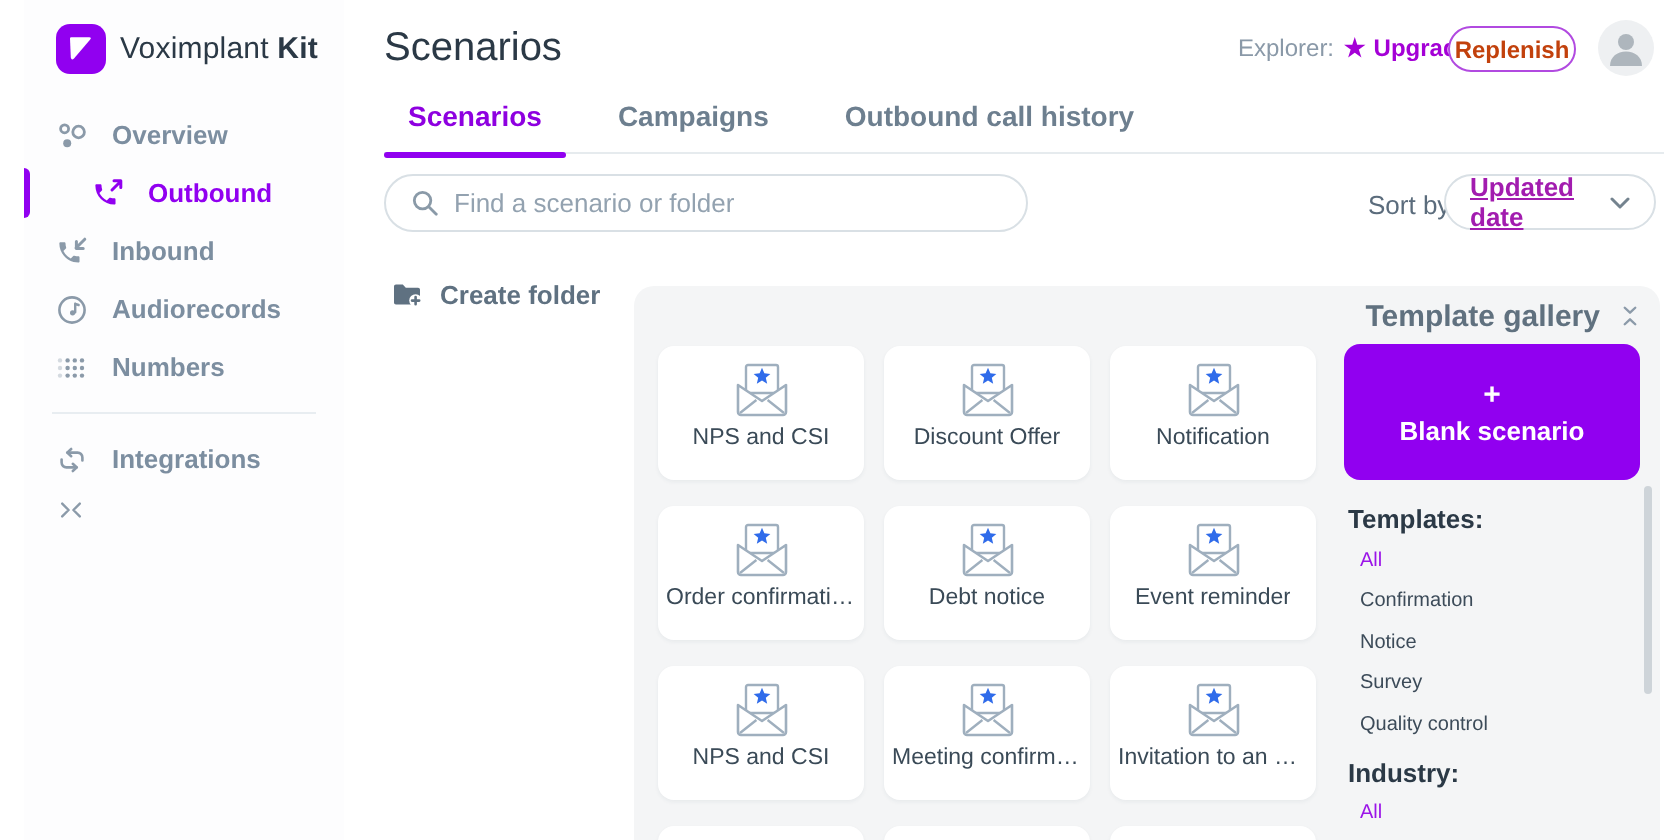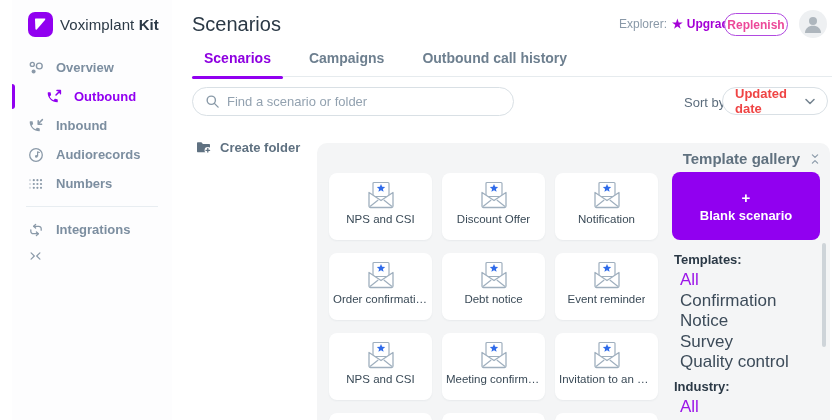--- a/index.html
+++ b/index.html
@@ -21,53 +21,53 @@
   .active-bar { position:absolute; left:0; top:2px; width:3px; height:25px; background:#9100f0; border-radius:0 3px 3px 0; }
   .nav-divider { height:1px; background:#e8edf1; margin:8px 14px 8px 14px; }
   .collapse-ctl { display:flex; align-items:center; height:26px; padding-left:17px; color:#8b9aa9; cursor:pointer; }
 
   
   .page-title { position:absolute; left:180px; top:13px; font-size:20px; font-weight:500; color:#2b3946; }
   .plan-area { position:absolute; left:607px; top:17px; display:flex; align-items:center; gap:5px; font-size:12px; }
   .plan-label { color:#8a99a8; }
   .upgrade { color:#a400d6; font-weight:700; cursor:pointer; display:flex; align-items:center; gap:4px; }
   .upgrade .star { font-size:12px; }
-  .replenish { position:absolute; left:712px; top:13px; width:64px; height:23px; border:1.5px solid #b14ae0; border-radius:13px; background:#fff; color:#ec4899; font-size:12px; font-weight:700; font-family:"Liberation Sans",sans-serif; display:flex; align-items:center; justify-content:center; cursor:pointer; }
+  .replenish { position:absolute; left:712px; top:13px; width:64px; height:23px; border:1.5px solid #b14ae0; border-radius:13px; background:#fff; color:#c2410c; font-size:12px; font-weight:700; font-family:"Liberation Sans",sans-serif; display:flex; align-items:center; justify-content:center; cursor:pointer; }
   .avatar { position:absolute; left:787px; top:10px; width:28px; height:28px; border-radius:50%; background:#eef0f2; display:flex; align-items:center; justify-content:center; cursor:pointer; overflow:hidden; }
 
   
   .tabs { position:absolute; left:180px; top:50px; width:640px; height:27px; border-bottom:1px solid #e6ebee; display:flex; }
   .tab { position:relative; font-size:14px; font-weight:700; color:#6d7f8f; padding:0 12px; height:27px; display:flex; align-items:flex-start; cursor:pointer; }
   .tab.active { color:#8e00e0; }
   .tab.active .underline { position:absolute; left:0; right:0; bottom:-2px; height:3px; background:#9100f0; border-radius:2px; }
   .tab + .tab { margin-left:14px; }
 
   
   .search-pill { position:absolute; left:180px; top:87px; width:322px; height:29px; border:1px solid #d9e0e5; border-radius:15px; background:#fff; display:flex; align-items:center; padding:0 12px; gap:7px; }
   .search-pill input { border:none; outline:none; flex:1; font-size:13px; color:#3c4b59; font-family:"Liberation Sans",sans-serif; background:transparent; }
   .search-pill input::placeholder { color:#93a2b0; }
   .sort-label { position:absolute; left:672px; top:95px; font-size:13px; color:#5b6c7c; }
   .sort-dd { position:absolute; left:710px; top:87px; width:106px; height:28px; border:1px solid #d9e0e5; border-radius:14px; background:#fff; display:flex; align-items:center; padding:0 12px; cursor:pointer; }
-  .sort-dd .val { flex:1; font-size:13px; font-weight:600; color:#ef4444; }
+  .sort-dd .val { flex:1; font-size:13px; font-weight:600; color:#a21caf;text-decoration:underline; }
   .create-folder { position:absolute; left:183px; top:139px; display:flex; align-items:center; gap:8px; color:#5f7181; font-size:13px; font-weight:600; cursor:pointer; }
 
   
   .panel { position:absolute; left:305px; top:143px; width:513px; height:277px; background:#f4f5f6; border-radius:10px 10px 0 0; }
   .panel-head { position:absolute; right:30px; top:7px; font-size:15px; font-weight:600; color:#60717f; cursor:pointer; }
   .panel-collapse { position:absolute; right:9px; top:8px; color:#8b9aa9; cursor:pointer; }
   .cards { position:absolute; left:12px; top:30px; width:340px; display:flex; flex-wrap:wrap; gap:13px 10px; }
   .card { width:103px; height:67px; background:#fff; border-radius:8px; box-shadow:0 1px 2px rgba(40,60,80,.06); display:flex; flex-direction:column; align-items:center; justify-content:flex-start; padding-top:7px; cursor:pointer; }
   .card .env { flex:0 0 auto; }
   .card .lbl { margin-top:3px; font-size:11.5px; color:#3a4a57; max-width:95px; white-space:nowrap; overflow:hidden; text-overflow:ellipsis; text-align:center; }
   .blank-btn { position:absolute; left:355px; top:29px; width:148px; height:68px; background:#9100f0; border:none; border-radius:8px; color:#fff; display:flex; flex-direction:column; align-items:center; justify-content:center; gap:3px; cursor:pointer; font-family:"Liberation Sans",sans-serif; }
   .blank-btn .plus { font-size:15px; font-weight:700; line-height:1; }
   .blank-btn .bl { font-size:13px; font-weight:700; }
   .filters { position:absolute; left:357px; top:106px; width:140px; }
   .f-head { font-size:13px; font-weight:700; color:#2b3946; height:21px; display:flex; align-items:center; }
-  .f-item { font-size:17px; color:#3c4b59; height:20.5px; display:flex; align-items:center; padding-left:6px; cursor:pointer; }
+  .f-item { font-size:10px; color:#3c4b59; height:20.5px; display:flex; align-items:center; padding-left:6px; cursor:pointer; }
   .f-item.sel { color:#9b15e8; }
   .scroll-thumb { position:absolute; left:505px; top:100px; width:4px; height:104px; border-radius:2px; background:#ced4d9; }
 </style>
 </head>
 <body>
 
 <svg width="0" height="0" style="position:absolute">
   <defs>
     <g id="env-icon">
       <rect x="9" y="2.5" width="16" height="14" rx="1" fill="#fff" stroke="#9FAFBE" stroke-width="1.2"></rect>

